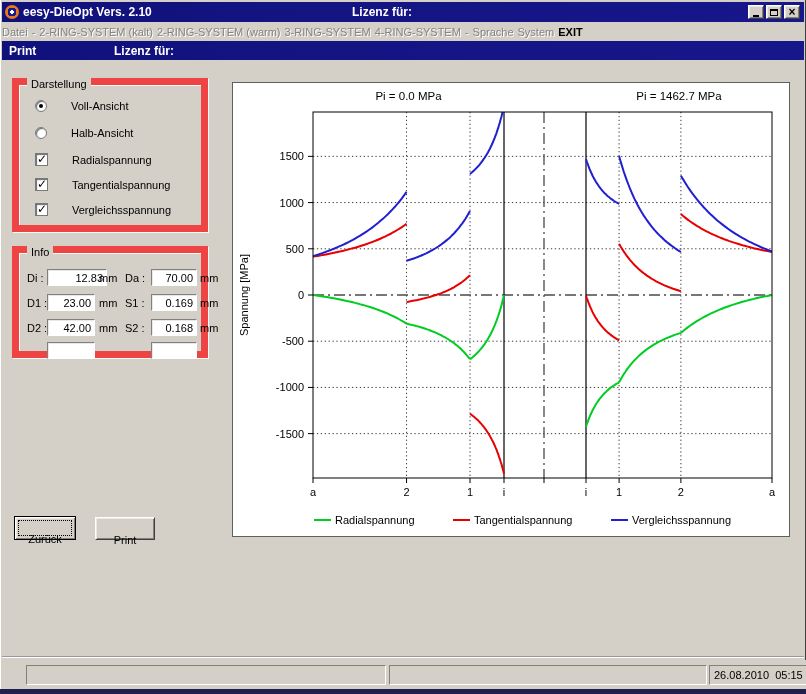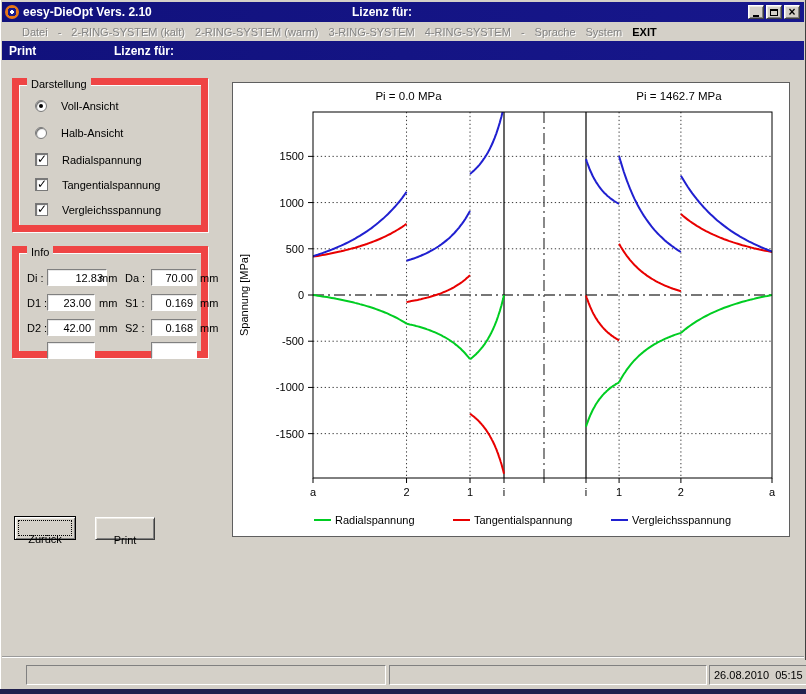--- a/index.html
+++ b/index.html
@@ -18,38 +18,38 @@
   .winbtns { position:absolute; right:4px; top:3px; display:flex; gap:2px; }
   .wbtn { width:16px; height:14px; background:#D4D0C8; border:1px solid; border-color:#fff #404040 #404040 #fff;
           box-shadow:inset 1px 1px 0 #ece9e2, inset -1px -1px 0 #808080;
           display:flex; align-items:center; justify-content:center; cursor:default; }
   .glyph-min { width:6px; height:2px; background:#000; margin-top:7px; }
   .glyph-max { width:8px; height:7px; border:1px solid #000; border-top-width:2px; }
   .glyph-close { font-size:12px; font-weight:bold; line-height:10px; }
 
   
   .menubar { position:absolute; left:2px; top:22px; width:802px; height:19px; background:#D4D0C8;
-             display:flex; align-items:center; gap:10px; padding-left:20px; }
+             display:flex; align-items:center; gap:4px; padding-left:0; }
   .menu-item { font-size:11px; cursor:default; white-space:nowrap; }
   .menu-item.disabled { color:#848484; text-shadow:1px 1px 0 #fdfdfd; }
   .menu-item.enabled { color:#000; font-weight:bold; }
 
   
   .subbar { position:absolute; left:2px; top:41px; width:802px; height:19px;
             background:linear-gradient(90deg,#11117c,#17178c); display:flex; align-items:center; }
   .sub-title { color:#fff; font-weight:bold; font-size:12px; margin-left:7px; }
   .sub-extra { position:absolute; left:112px; color:#fff; font-weight:bold; font-size:12px; }
 
   
   .groupbox { position:absolute; border:7px solid #ef4444;
               box-shadow:1px 1px 0 #fbfbfb, inset 1px 1px 0 #fbfbfb; }
   .gb-label { position:absolute; top:-7px; left:8px; background:#D4D0C8; padding:0 4px; font-size:11px; }
 
   .darstellung { left:12px; top:78px; width:196px; height:154px; }
-  .opt-row { position:absolute; left:16px; display:flex; align-items:center; gap:14px; cursor:default; }
+  .opt-row { position:absolute; left:16px; display:flex; align-items:center; gap:24px; cursor:default; }
   .radio { width:12px; height:12px; border-radius:50%; background:#fff; position:relative;
            border:1px solid #787878; box-shadow:inset 1px 1px 1px rgba(70,70,70,.8), inset -1px -1px 0 #fff; }
   .radio.checked::after { content:""; position:absolute; left:3px; top:3px; width:4px; height:4px;
            border-radius:50%; background:#000; }
   .checkbox { width:13px; height:13px; background:#fff; position:relative;
            border:1px solid #787878; box-shadow:inset 1px 1px 1px rgba(70,70,70,.8), inset -1px -1px 0 #fff; }
   .checkbox.checked::after { content:"✓"; position:absolute; left:1px; top:-2px; font-size:12px; font-weight:bold; }
   .opt-label { font-size:11px; }
 
   .infobox { left:12px; top:246px; width:196px; height:112px; }

